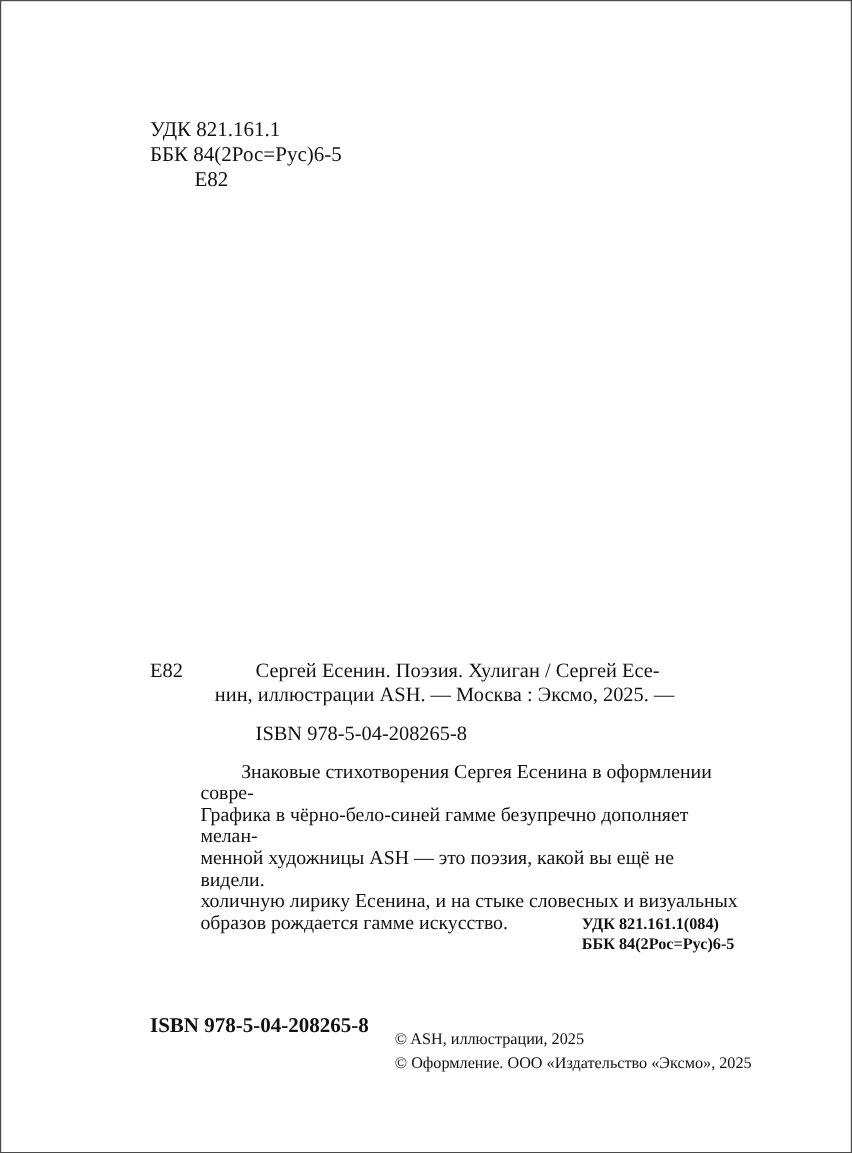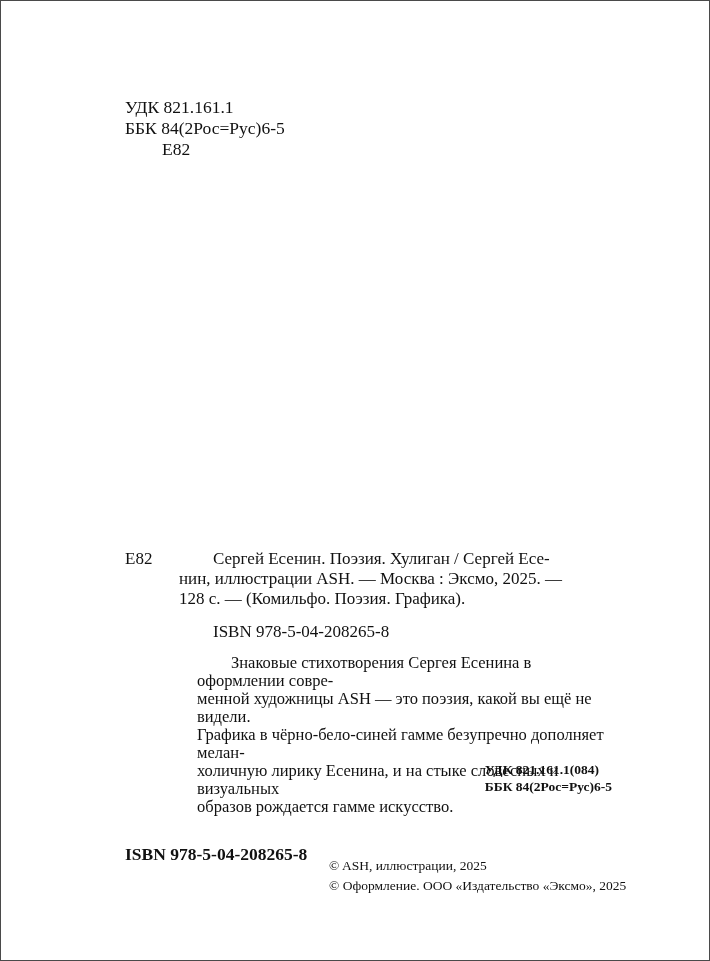--- a/index.html
+++ b/index.html
@@ -57,21 +57,21 @@
     flex: 1 1 auto;
   }
   .first-indent {
     text-indent: 34px;
   }
   .isbn-inline {
     margin-left: 88px;
     margin-top: 13px;
   }
   .annotation {
-    margin-left: 72px;
+    margin-left: 42px;
     margin-top: 12px;
     font-size: 16.5px;
     line-height: 18px;
   }
 
   
   .codes-right {
     position: absolute;
     right: 97px;
     top: 760px;
@@ -109,28 +109,27 @@
     <div>ББК 84(2Рос=Рус)6-5</div>
     <div class="code-line">Е82</div>
   </div>
 
   <div class="catalog-block">
     <div class="entry-row">
       <div class="entry-code">Е82</div>
       <div class="entry-lines">
         <div class="first-indent">Сергей Есенин. Поэзия. Хулиган / Сергей Есе-</div>
         <div>нин, иллюстрации ASH. — Москва : Эксмо, 2025. —</div>
-        <div>128 с. — (Комильфо. Поэзия. Графика).</div>
       </div>
     </div>
     <div class="isbn-inline">ISBN 978-5-04-208265-8</div>
     <div class="annotation">
       <div class="first-indent">Знаковые стихотворения Сергея Есенина в оформлении совре-</div>
+      <div>Графика в чёрно-бело-синей гамме безупречно дополняет мелан-</div>
       <div>менной художницы ASH — это поэзия, какой вы ещё не видели.</div>
-      <div>Графика в чёрно-бело-синей гамме безупречно дополняет мелан-</div>
       <div>холичную лирику Есенина, и на стыке словесных и визуальных</div>
       <div>образов рождается гамме искусство.</div>
     </div>
   </div>
 
   <div class="codes-right">
     <div>УДК 821.161.1(084)</div>
     <div>ББК 84(2Рос=Рус)6-5</div>
   </div>
 

